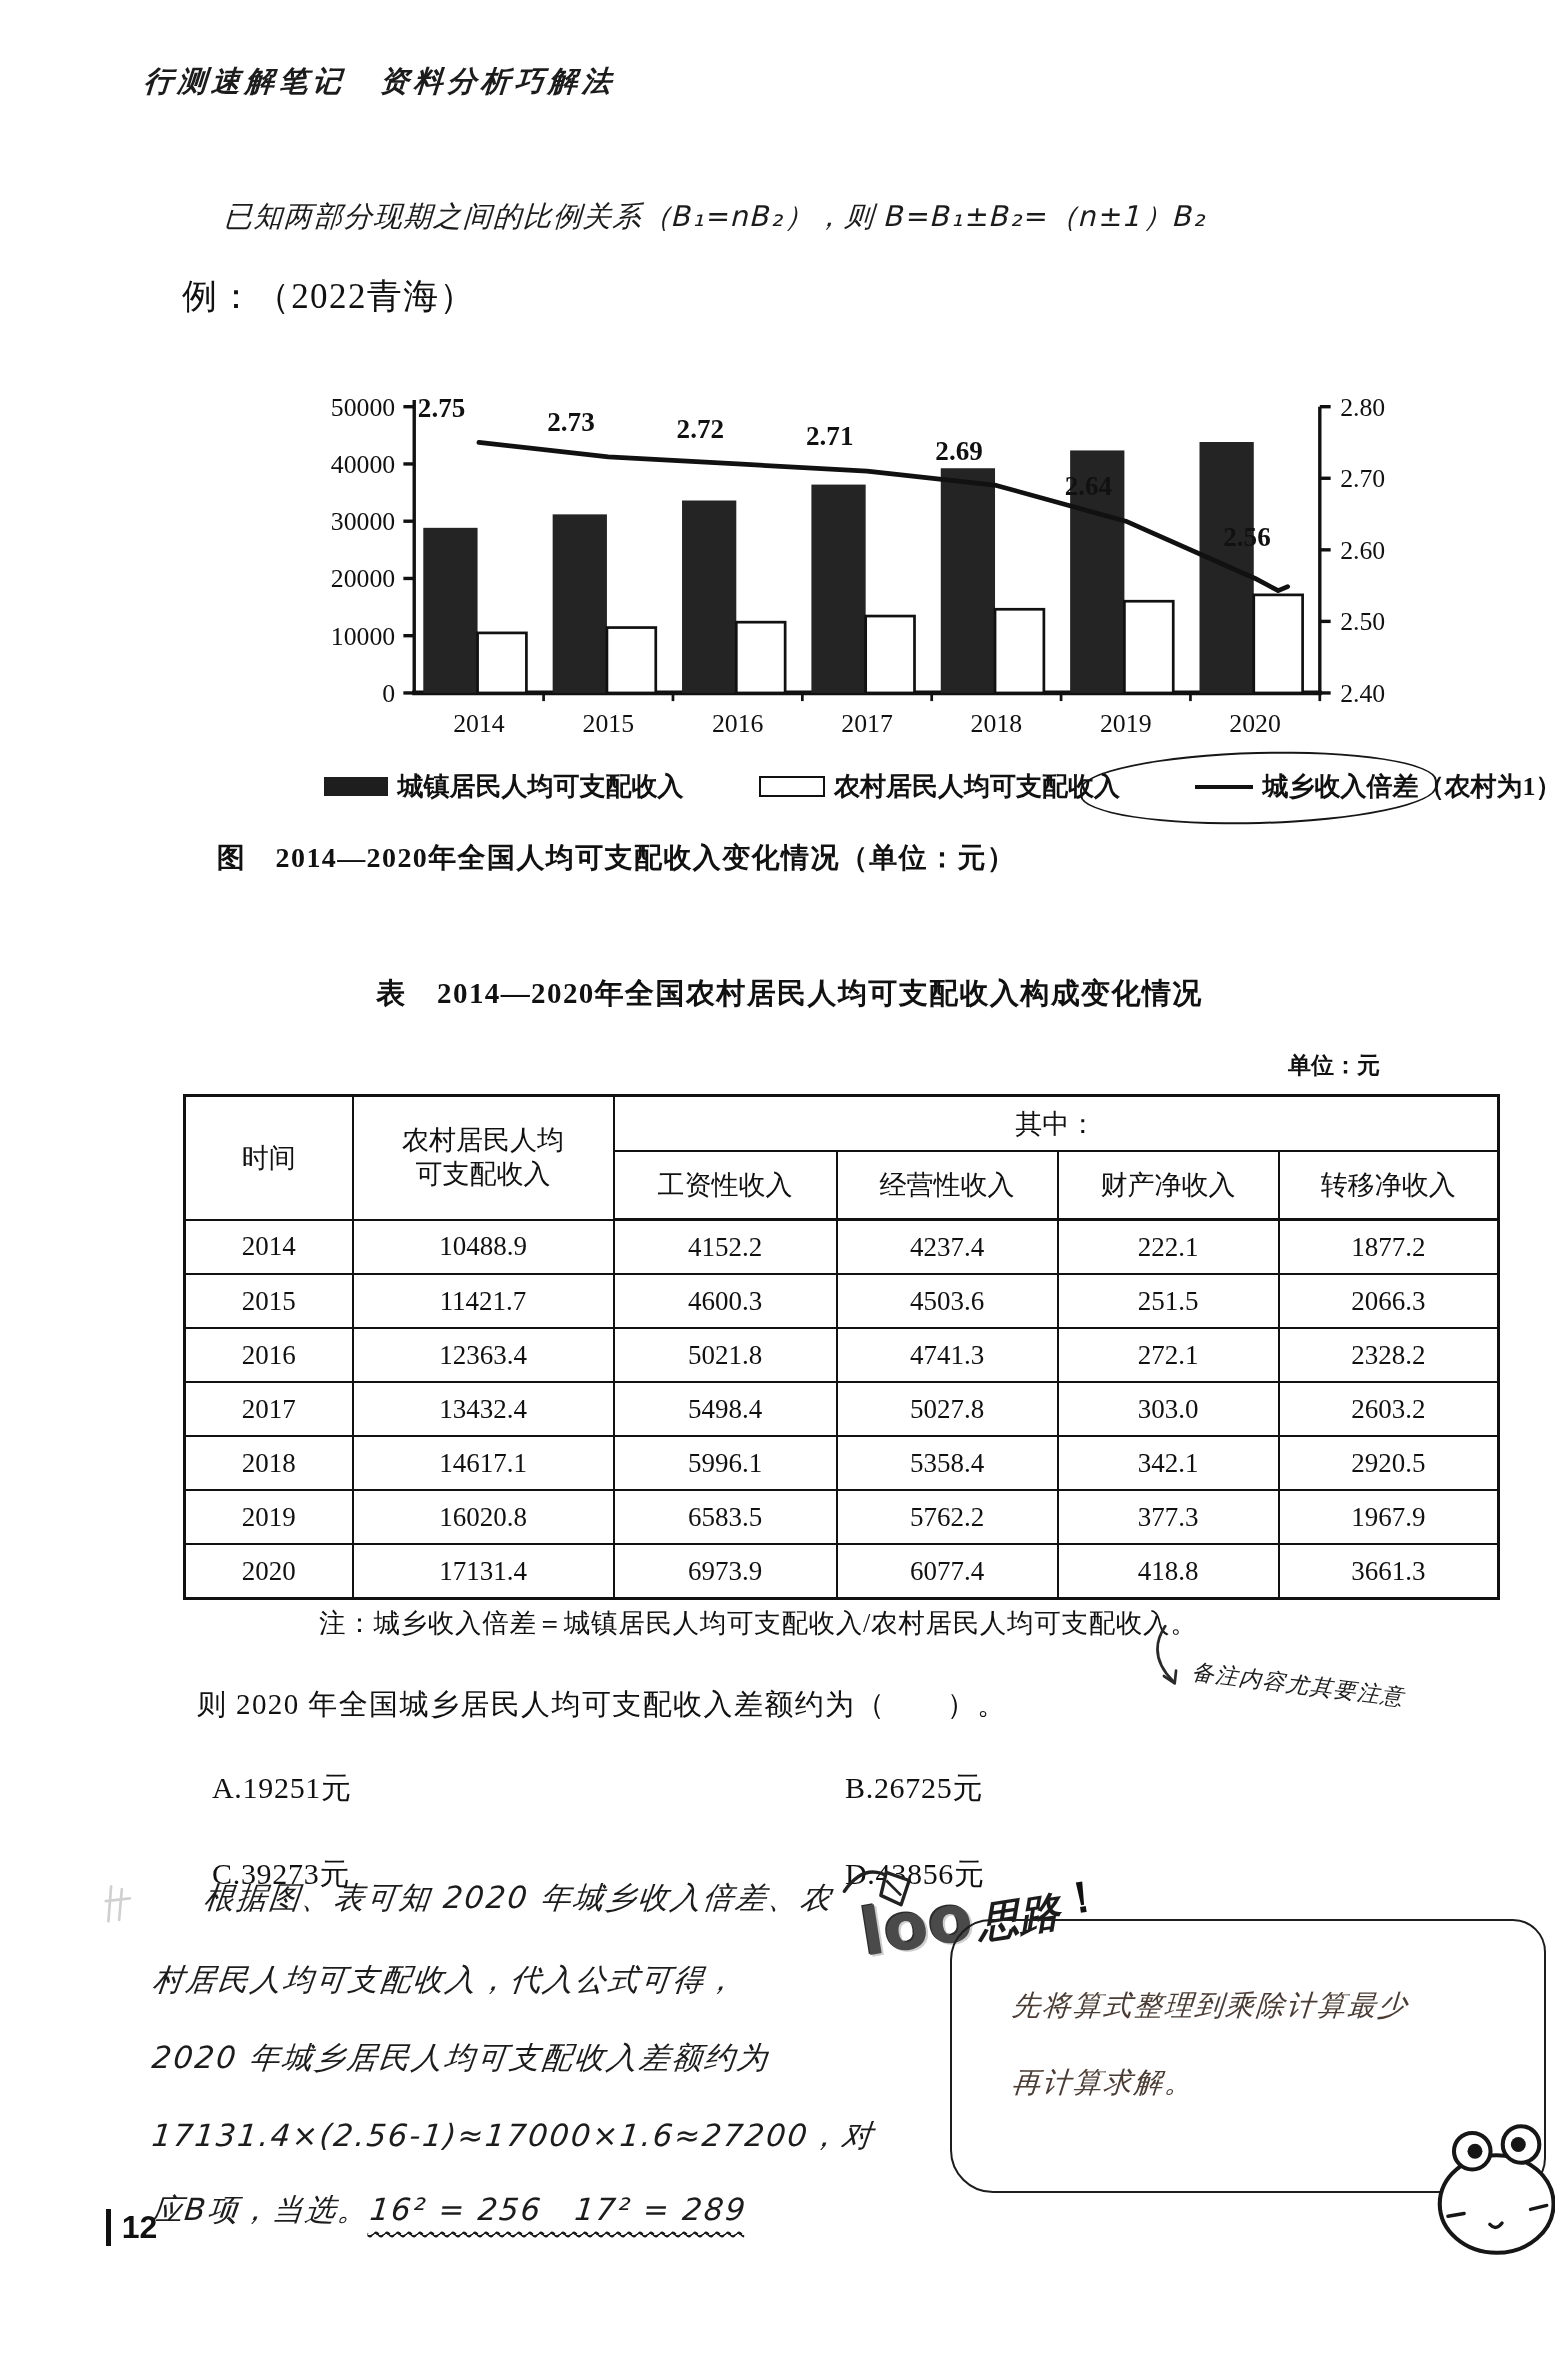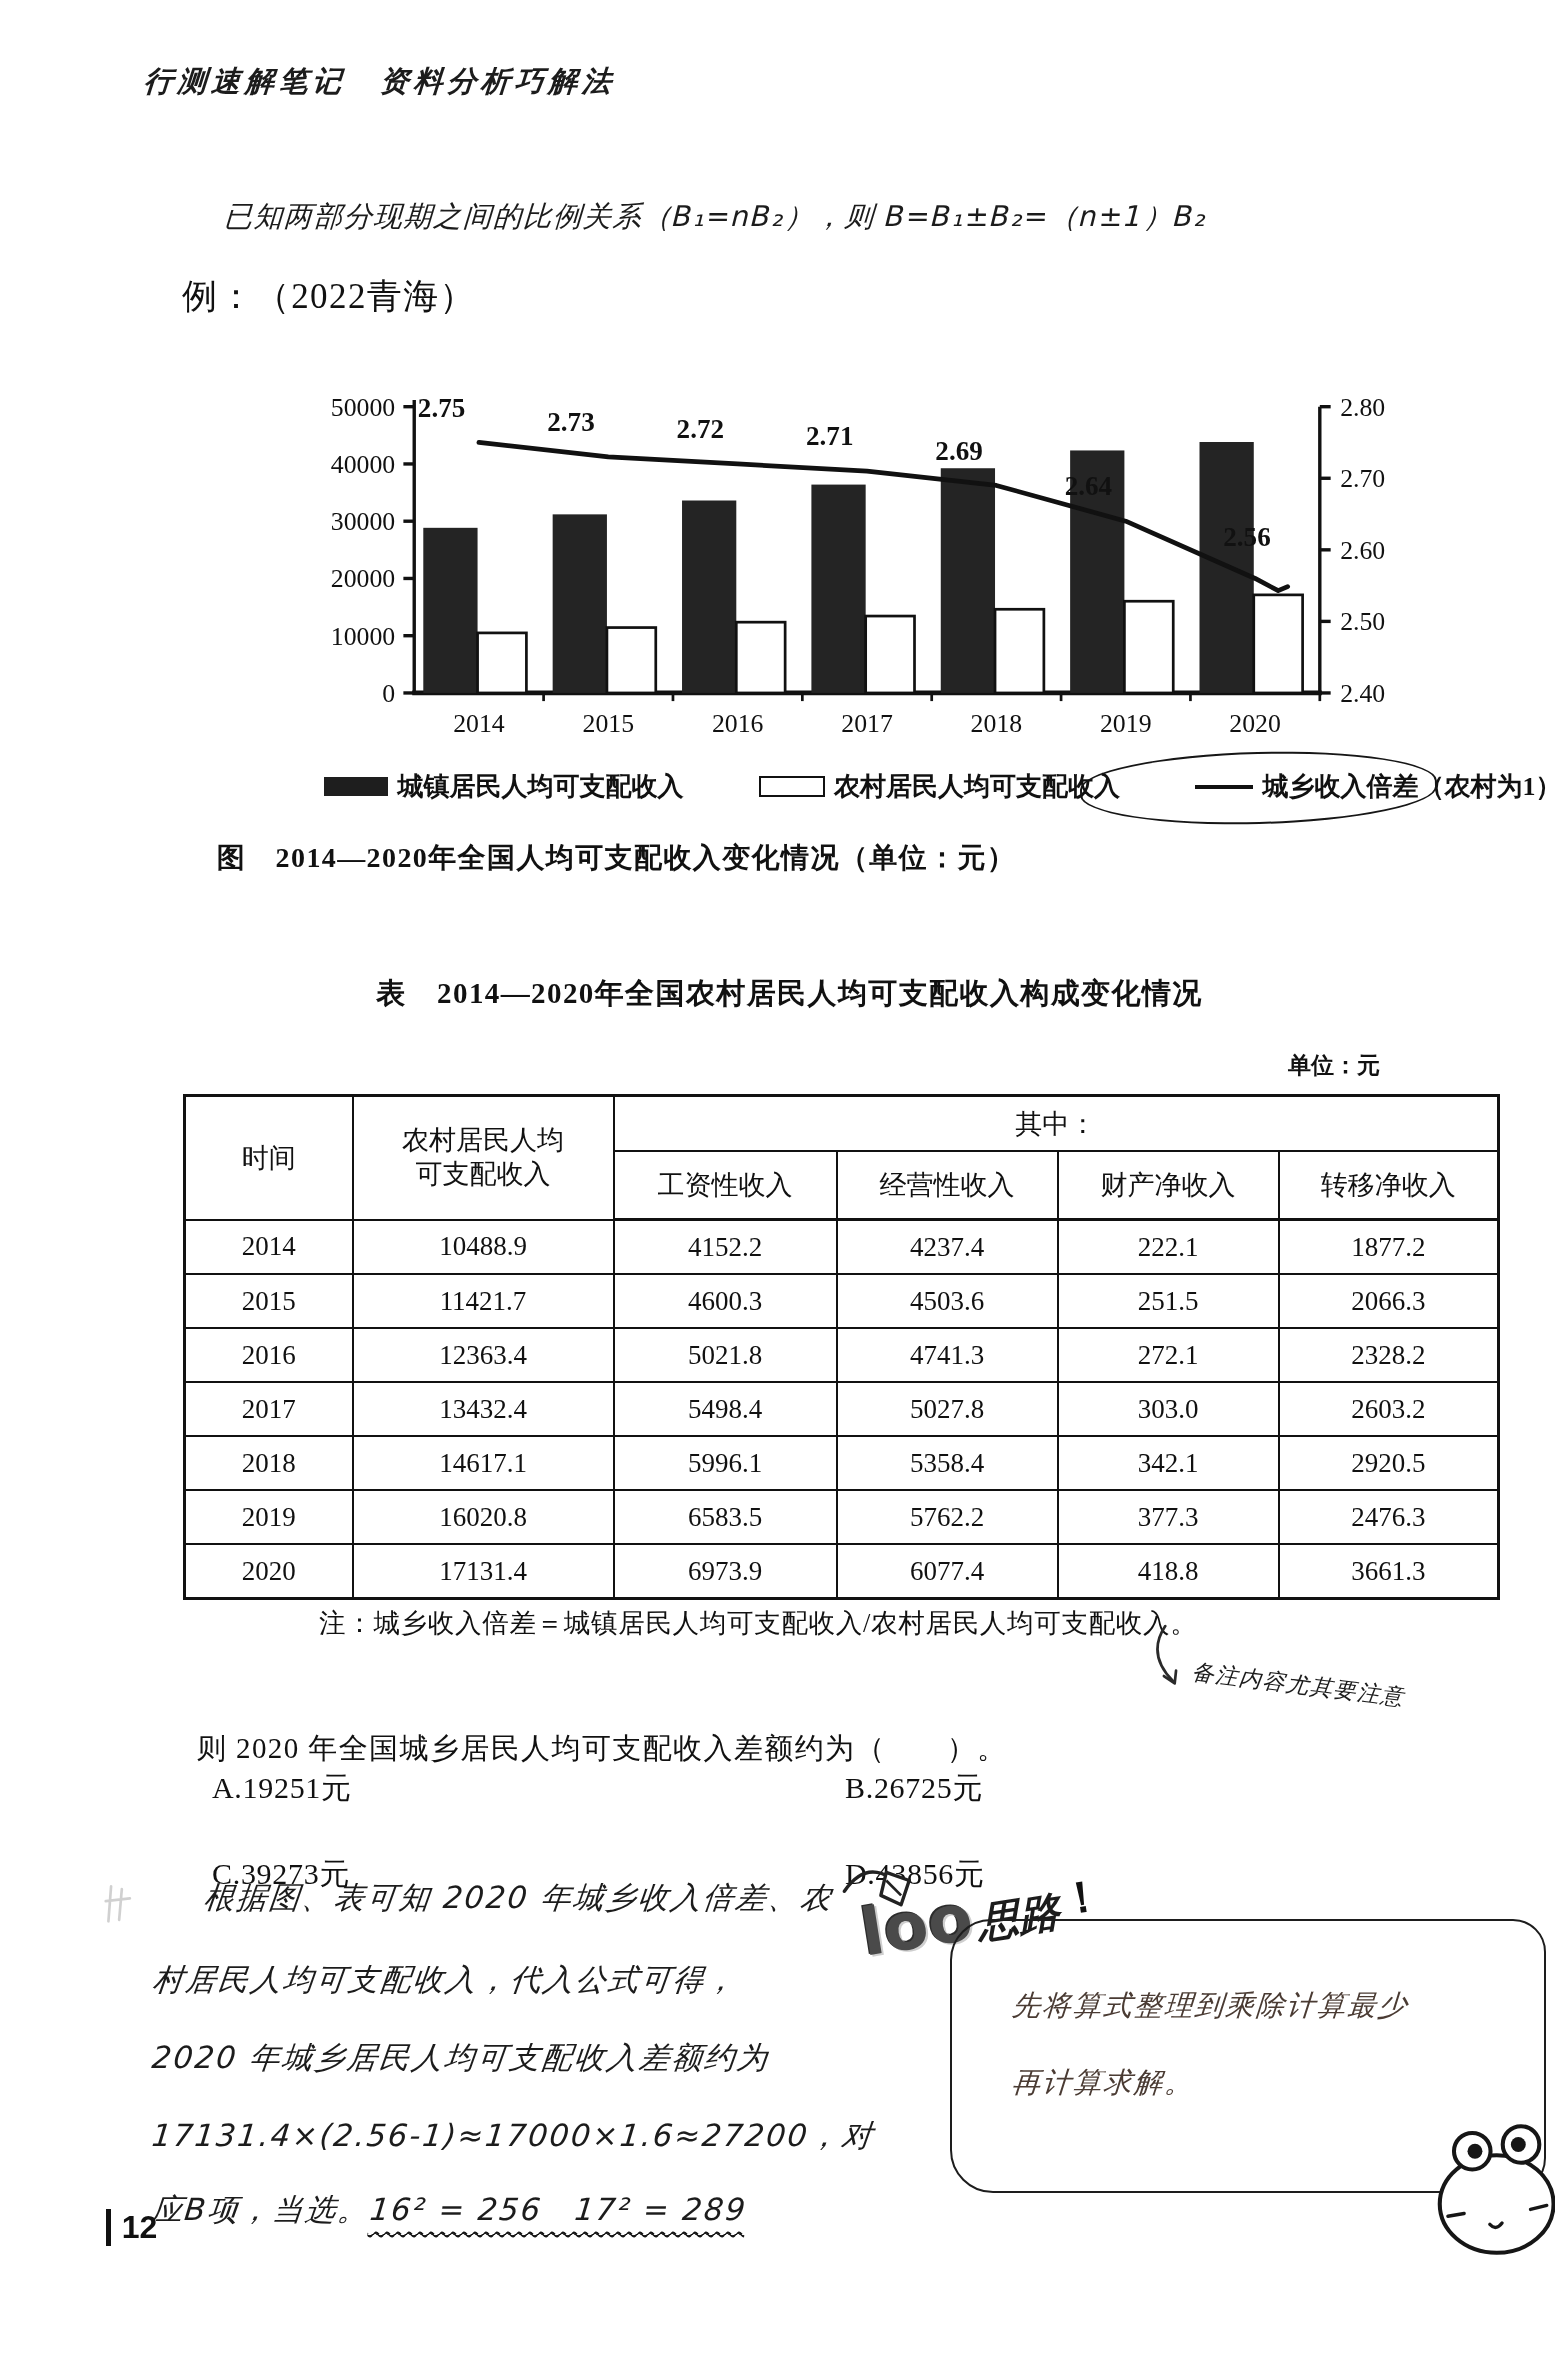--- a/index.html
+++ b/index.html
@@ -38,21 +38,21 @@
     font-family:"Liberation Serif","DejaVu Serif",serif;
   }
   #income-table{border:3.4px solid #111;}
   #income-table .h1{height:53px;}
   #income-table .h2{height:66px;border-bottom:3.4px solid #111;}
   #income-table td{height:52px;}
   #income-table .two-line{line-height:1.25;}
   
   #table-note{top:1605px;left:319px;font-size:26.5px;letter-spacing:0.7px;}
   #note-annot{top:1669px;left:1191px;font-size:22.4px;transform:rotate(7deg);letter-spacing:1.4px;}
-  #question-stem{top:1685px;left:197px;font-size:29px;letter-spacing:1.4px;margin-top:44px;}
+  #question-stem{top:1685px;left:197px;font-size:29px;letter-spacing:1.4px;}
   .option{font-size:30px;letter-spacing:0.7px;}
   #opt-a{top:1768px;left:212px;} #opt-b{top:1768px;left:845px;}
   #opt-c{top:1854px;left:212px;} #opt-d{top:1854px;left:845px;}
   
   .sol{font-size:30.5px;letter-spacing:2px;white-space:nowrap;transform:skewX(-6deg);}
   #sol-1{top:1878px;left:204px;}
   #sol-2{top:1960px;left:153px;}
   #sol-3{top:2038px;left:152px;}
   #sol-4{top:2116px;left:152px;}
   #sol-5{top:2190px;left:152px;}
@@ -233,21 +233,21 @@
           <td>5358.4</td>
           <td>342.1</td>
           <td>2920.5</td>
         </tr>
         <tr>
           <td>2019</td>
           <td>16020.8</td>
           <td>6583.5</td>
           <td>5762.2</td>
           <td>377.3</td>
-          <td>2476.3</td>
+          <td>1967.9</td>
         </tr>
         <tr>
           <td>2020</td>
           <td>17131.4</td>
           <td>6973.9</td>
           <td>6077.4</td>
           <td>418.8</td>
           <td>3661.3</td>
         </tr>
       </tbody>

